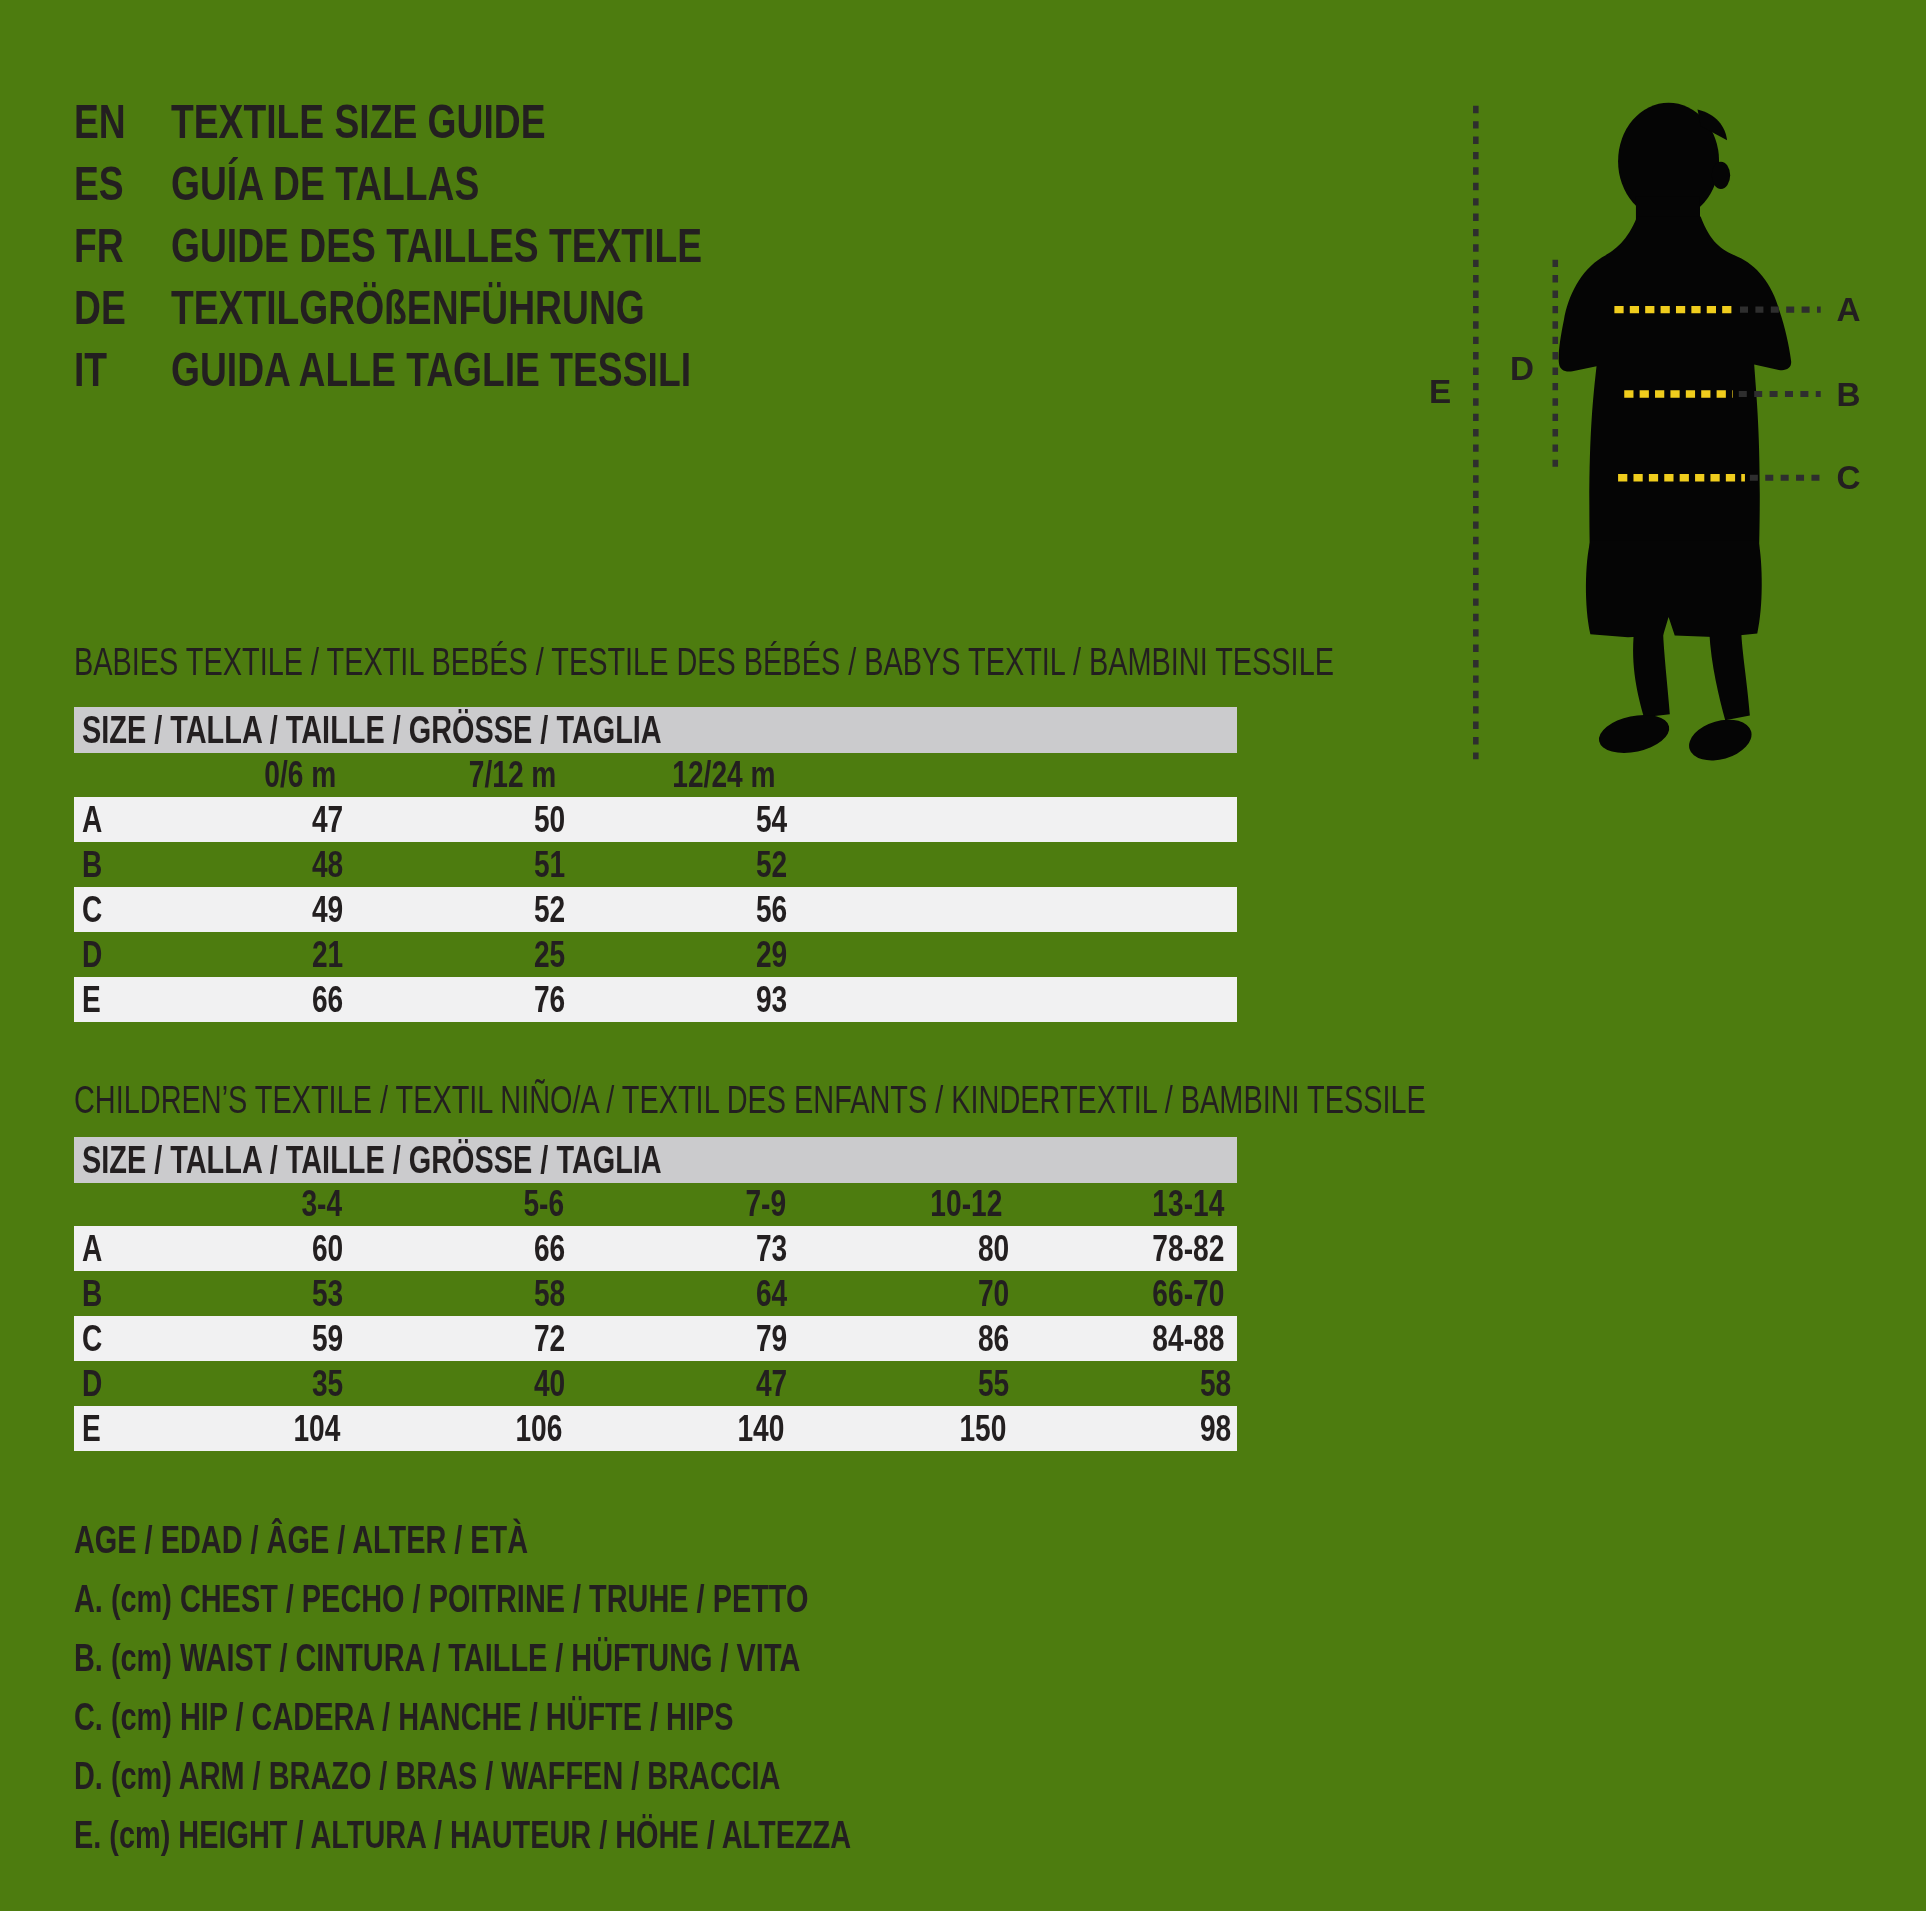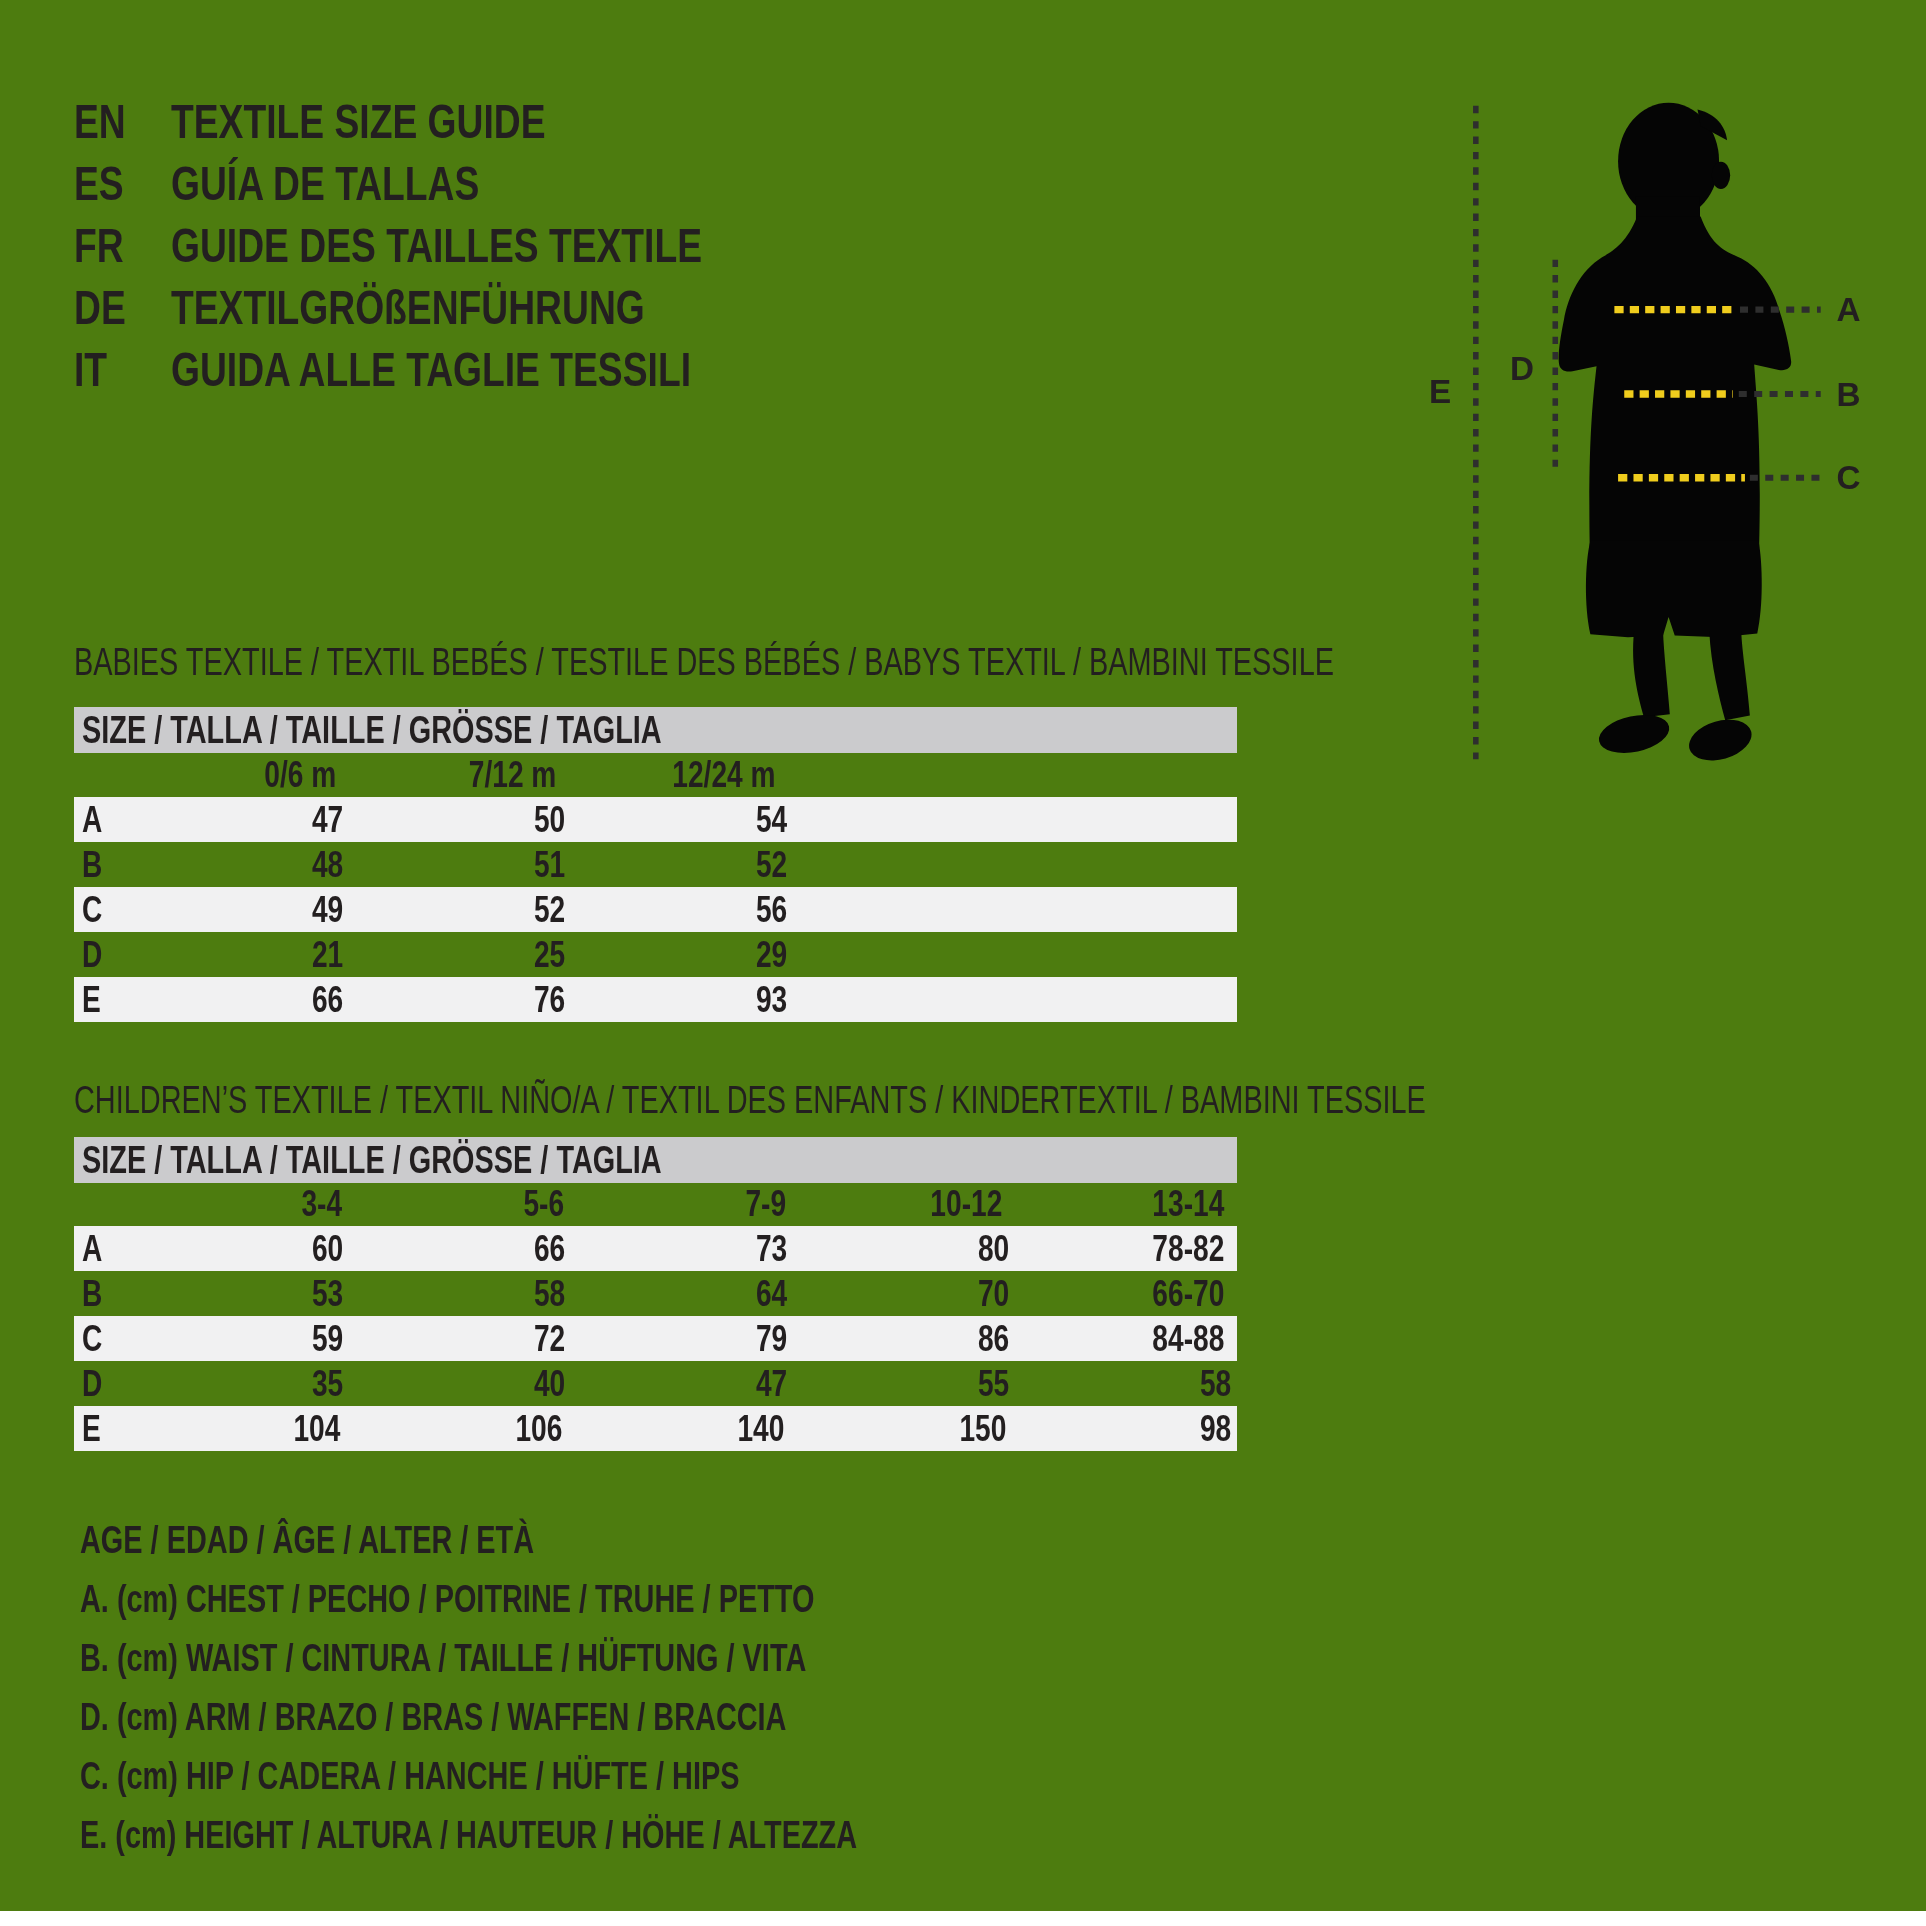--- a/index.html
+++ b/index.html
@@ -35,21 +35,21 @@
   .t-row{display:grid;height:45px;align-items:center;}
   .cols-3{grid-template-columns:52px 222px 222px 222px;}
   .cols-5{grid-template-columns:52px 222px 222px 222px 222px 222px;}
   .t-row.t-head{height:44px;}
   .t-row.stripe{background:#f1f1f2;}
   .cell{text-align:right;}
   .cell.label{text-align:left;padding-left:8px;}
 
   
   .legend{position:absolute;left:74px;top:1511px;font-size:38px;font-weight:bold;}
-  .legend-line{height:59px;display:flex;align-items:center;margin-left:6px;}
+  .legend-line{height:59px;display:flex;align-items:center;}
 
   
   .figure-wrap{position:absolute;left:1405px;top:86px;width:521px;height:696px;}
   svg text{font-family:"Liberation Sans",sans-serif;font-weight:bold;fill:#231f20;}
 </style>
 </head>
 <body>
 
 <div class="page">
 
@@ -239,24 +239,24 @@
     <div class="legend-line">
         <span class="cond">AGE / EDAD / ÂGE / ALTER / ETÀ</span>
       </div>
     <div class="legend-line">
         <span class="cond">A. (cm) CHEST / PECHO / POITRINE / TRUHE / PETTO</span>
       </div>
     <div class="legend-line">
         <span class="cond">B. (cm) WAIST / CINTURA / TAILLE / HÜFTUNG / VITA</span>
       </div>
     <div class="legend-line">
+        <span class="cond">C. (cm) HIP / CADERA / HANCHE / HÜFTE / HIPS</span>
+      </div>
+    <div class="legend-line">
         <span class="cond">D. (cm) ARM / BRAZO / BRAS / WAFFEN / BRACCIA</span>
       </div>
     <div class="legend-line">
-        <span class="cond">C. (cm) HIP / CADERA / HANCHE / HÜFTE / HIPS</span>
-      </div>
-    <div class="legend-line">
         <span class="cond">E. (cm) HEIGHT / ALTURA / HAUTEUR / HÖHE / ALTEZZA</span>
       </div>
   </div>
 
 </div>
 
 
 </body></html>

